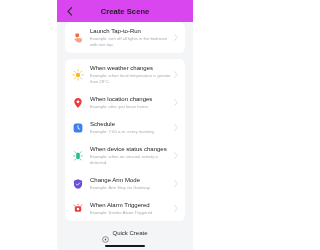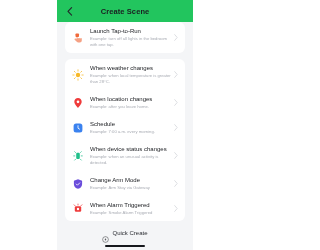--- a/index.html
+++ b/index.html
@@ -22,21 +22,21 @@
     overflow: hidden;
   }
 
   
   .header {
     position: relative;
     height: 22px;
     display: flex;
     align-items: center;
     justify-content: center;
-    background: #22c55e;
+    background: #d946ef;
   }
   .back-btn {
     position: absolute;
     left: 8px;
     top: 50%;
     transform: translateY(-50%);
     width: 10px;
     height: 10px;
     display: flex;
     align-items: center;

